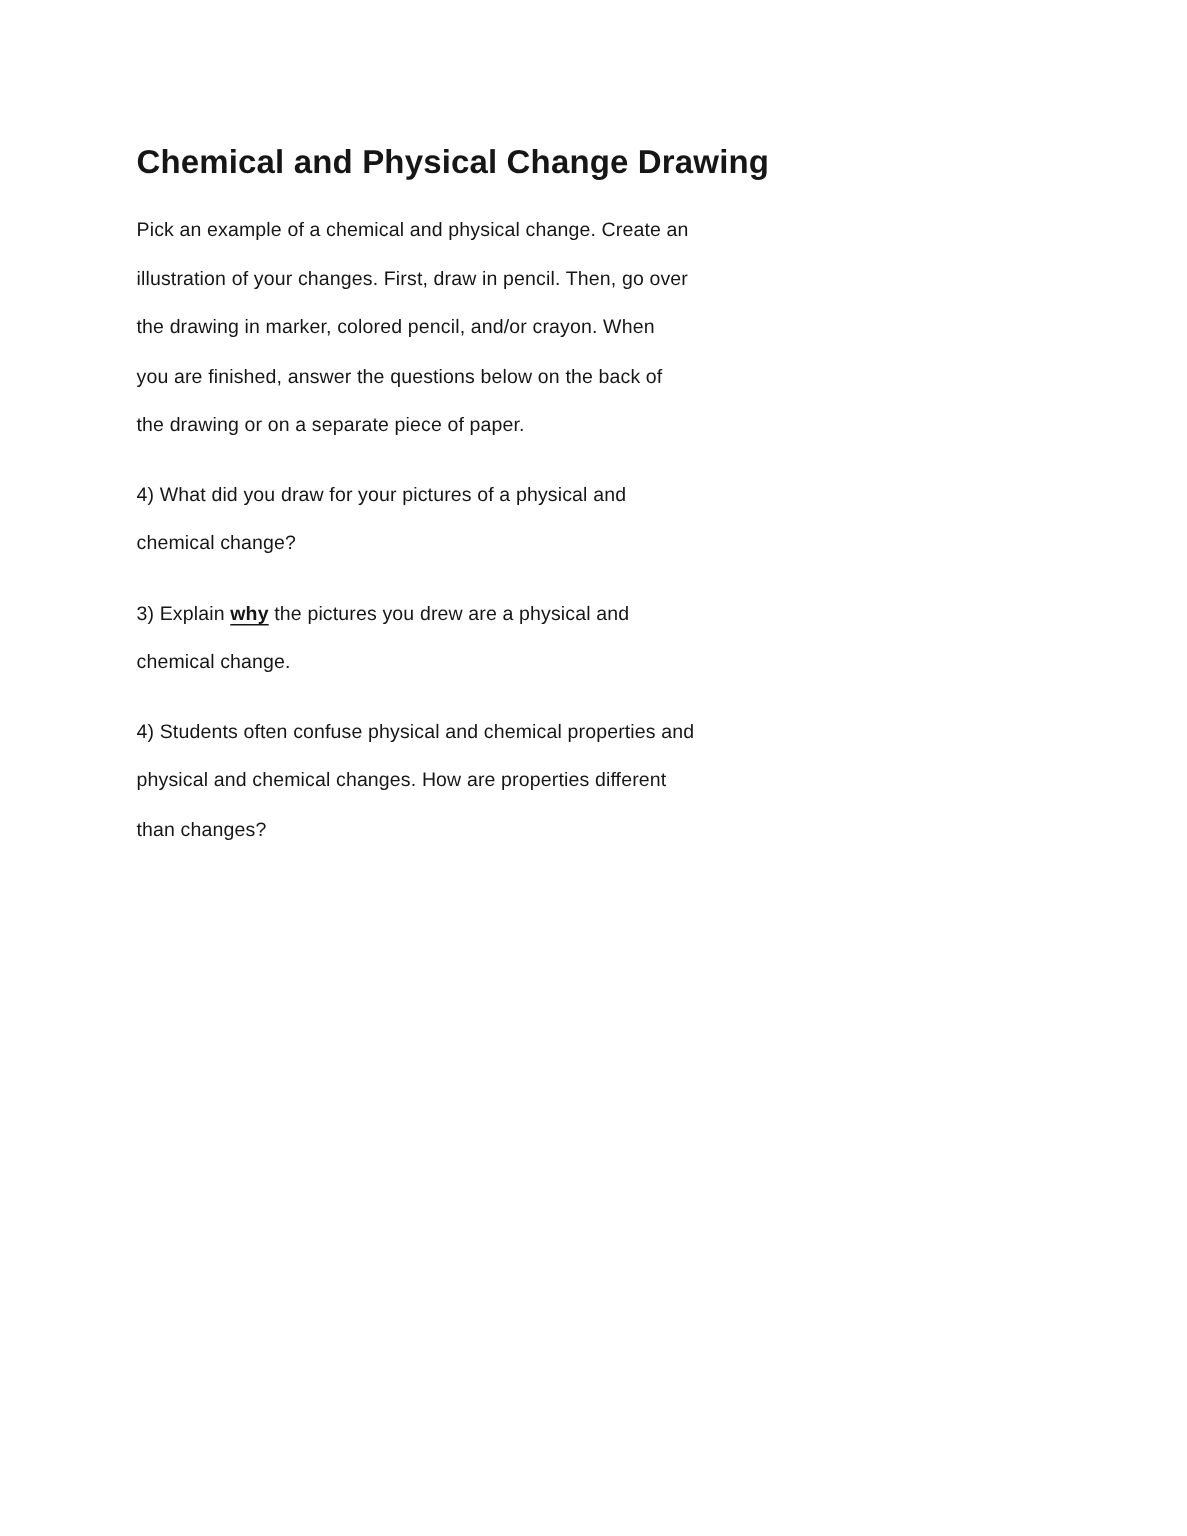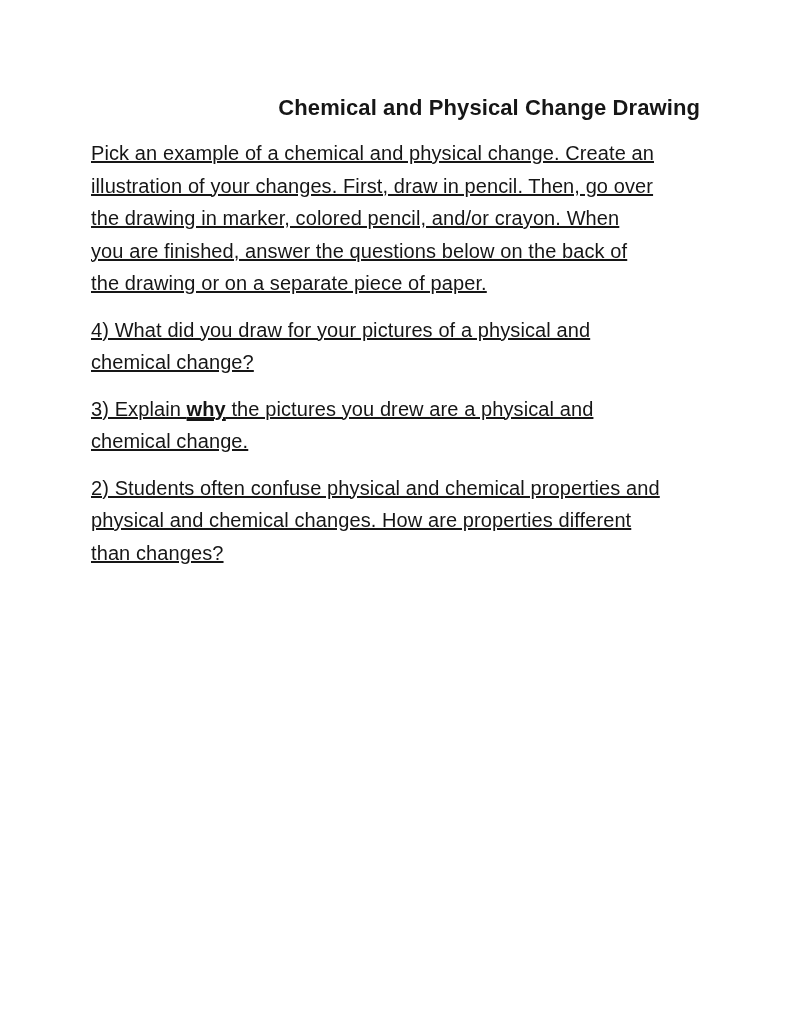--- a/index.html
+++ b/index.html
@@ -19,32 +19,31 @@
   .doc {
     box-sizing: border-box;
     width: 100%;
     padding: 94px 91px 0 91px;
   }
   .title {
     margin: 0 0 16px 0;
     font-size: 22px;
     line-height: 27px;
     font-weight: bold;
-    text-align: right;
+    text-align: left;
     letter-spacing: 0.1px;
     white-space: pre-line;
   }
   .body-text {
     margin: 0 0 14px 0;
-    font-size: 20px;
+    font-size: 13px;
     line-height: 32.5px;
     font-weight: normal;
     white-space: pre-line;
     letter-spacing: 0.1px;
-    text-decoration: underline;
   }
   .emph {
     font-weight: bold;
     text-decoration: underline;
     text-underline-offset: 3px;
   }
 </style>
 </head>
 <body>
 
@@ -58,17 +57,17 @@
 you are finished, answer the questions below on the back of
 the drawing or on a separate piece of paper.</p>
 
     <p class="body-text">4) What did you draw for your pictures of a physical and
 chemical change?</p>
 
     <p class="body-text"><span>3) Explain </span><span class="emph">why</span><span> the pictures you drew are a physical and
 chemical change.</span></p>
 
 
-    <p class="body-text">2) Students often confuse physical and chemical properties and
+    <p class="body-text">4) Students often confuse physical and chemical properties and
 physical and chemical changes. How are properties different
 than changes?</p>
   </div>
 </div>
 
 </body></html>

